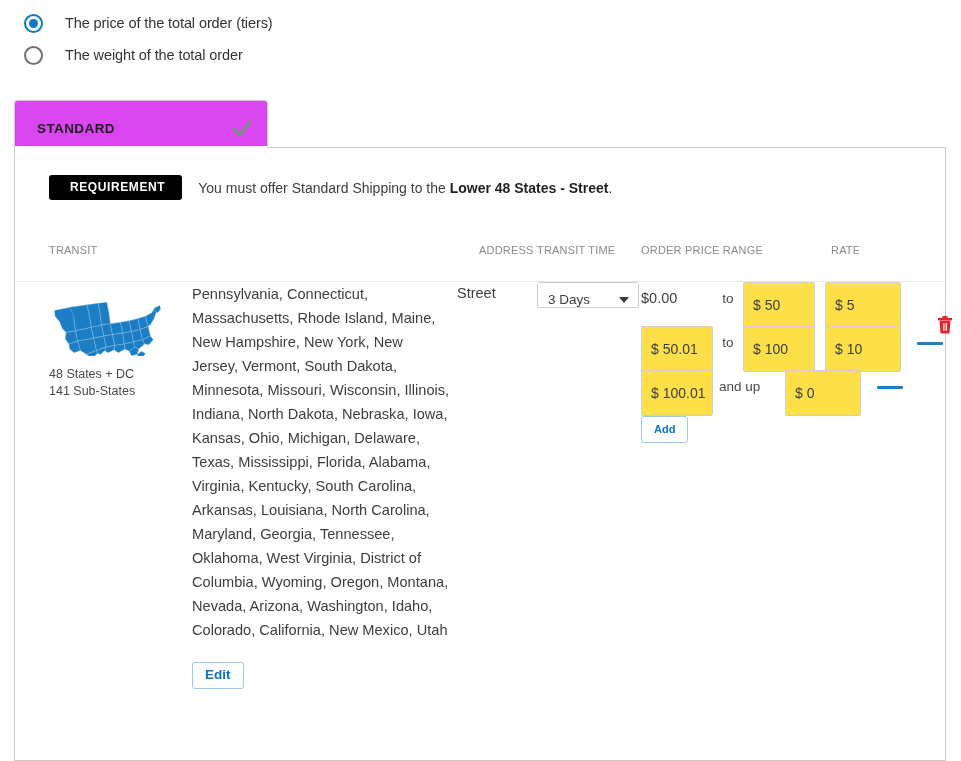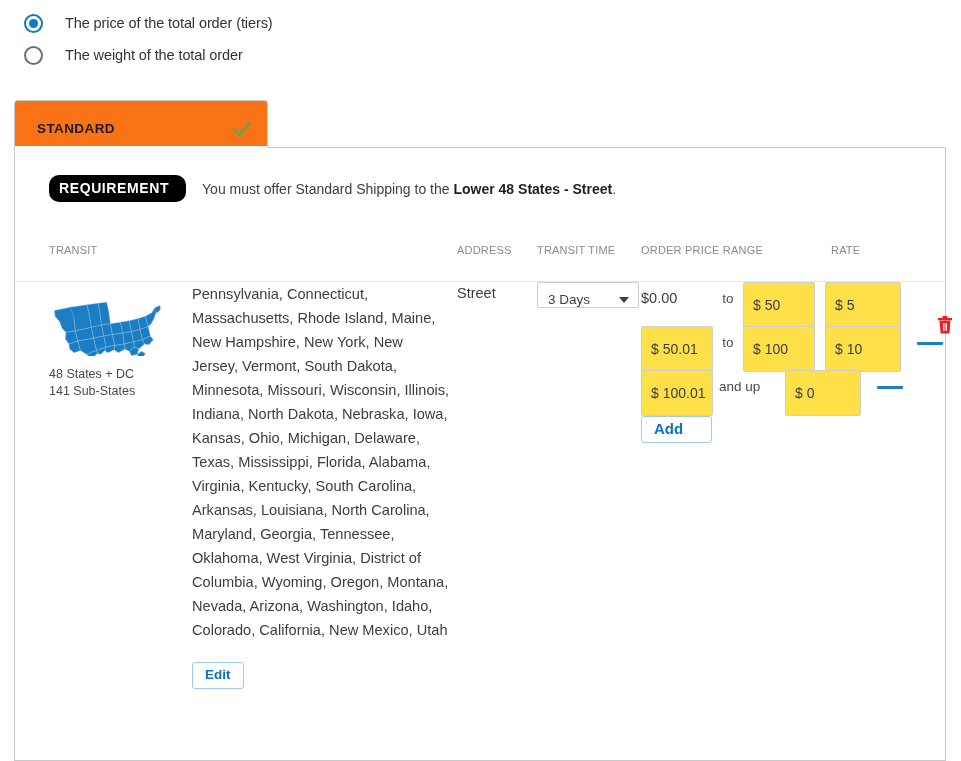--- a/index.html
+++ b/index.html
@@ -71,21 +71,21 @@
     position: absolute;
     left: 14px;
     top: 100px;
     width: 254px;
     height: 48px;
     box-sizing: border-box;
     border: 1px solid #c9c9c9;
     border-bottom: none;
     border-top-left-radius: 4px;
     border-top-right-radius: 4px;
-    background: #f97316;
+    background: #d946ef;
     display: flex;
     align-items: center;
     z-index: 3;
   }
   .tab-label {
     position: absolute;
     left: 22px;
     top: 20px;
     font-size: 13.5px;
     font-weight: bold;
@@ -128,25 +128,25 @@
   .requirement {
     position: absolute;
     left: 34px;
     top: 27px;
     display: flex;
     align-items: center;
   }
   .req-badge {
     background: #000000;
     color: #ffffff;
-    font-size: 14px;
+    font-size: 12px;
     font-weight: bold;
     letter-spacing: 0.6px;
-    padding: 6px 17px 7px 10px;
-    border-radius: 10px;
+    padding: 6px 17px 7px 21px;
+    border-radius: 3px;
     line-height: 1;
   }
   .req-text {
     margin-left: 16px;
     font-size: 14px;
     color: #3e3e3e;
   }
   .req-text b { font-weight: bold; color: #1f1f1f; }
 
   
@@ -159,21 +159,21 @@
   }
   .col-headers .ch {
     position: absolute;
     top: 0;
     font-size: 11px;
     letter-spacing: 0.2px;
     color: #8a8a8a;
     white-space: nowrap;
   }
   .ch-regions   { left: 34px; }
-  .ch-address   { left: 442px; }
+  .ch-address   { left: 464px; }
   .ch-transit   { left: 522px; }
   .ch-price     { left: 626px; }
   .ch-rate      { left: 816px; }
 
   .divider {
     position: absolute;
     left: 0;
     top: 133px;
     width: 100%;
     height: 1px;
@@ -325,26 +325,26 @@
     height: 3px;
     background: #1b7fc4;
     border: none;
     padding: 0;
     cursor: pointer;
     border-radius: 1px;
   }
   .btn-add {
     display: inline-block;
     margin-top: 2px;
-    padding: 4px 28px 5px 12px;
+    padding: 4px 12px 5px 12px;
     border: 1px solid #9ecbe8;
     border-radius: 3px;
     color: #0a72c0;
     background: #ffffff;
-    font-size: 15px;
+    font-size: 11px;
     font-weight: bold;
     cursor: pointer;
     line-height: 16px;
   }
 
   
   .btn-trash {
     position: absolute;
     left: 922px;
     top: 167px;

